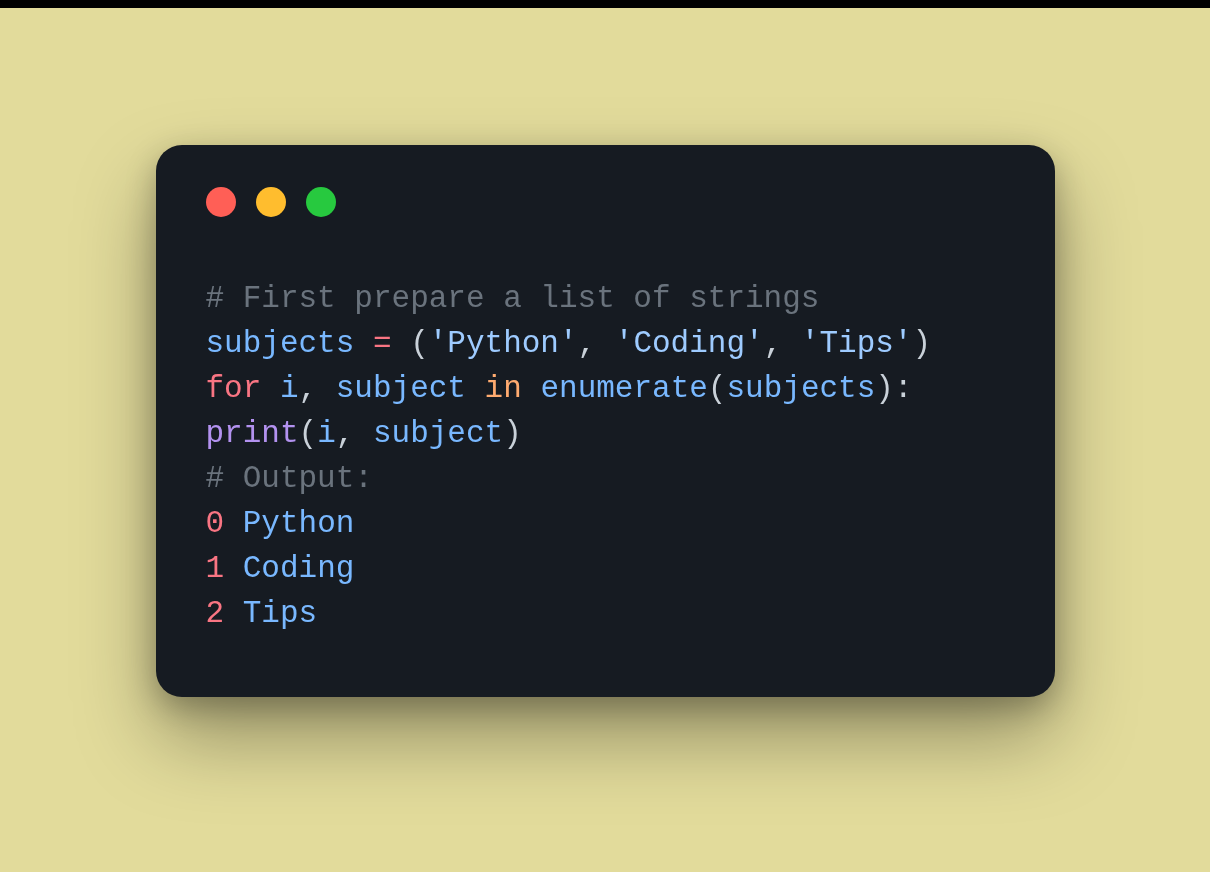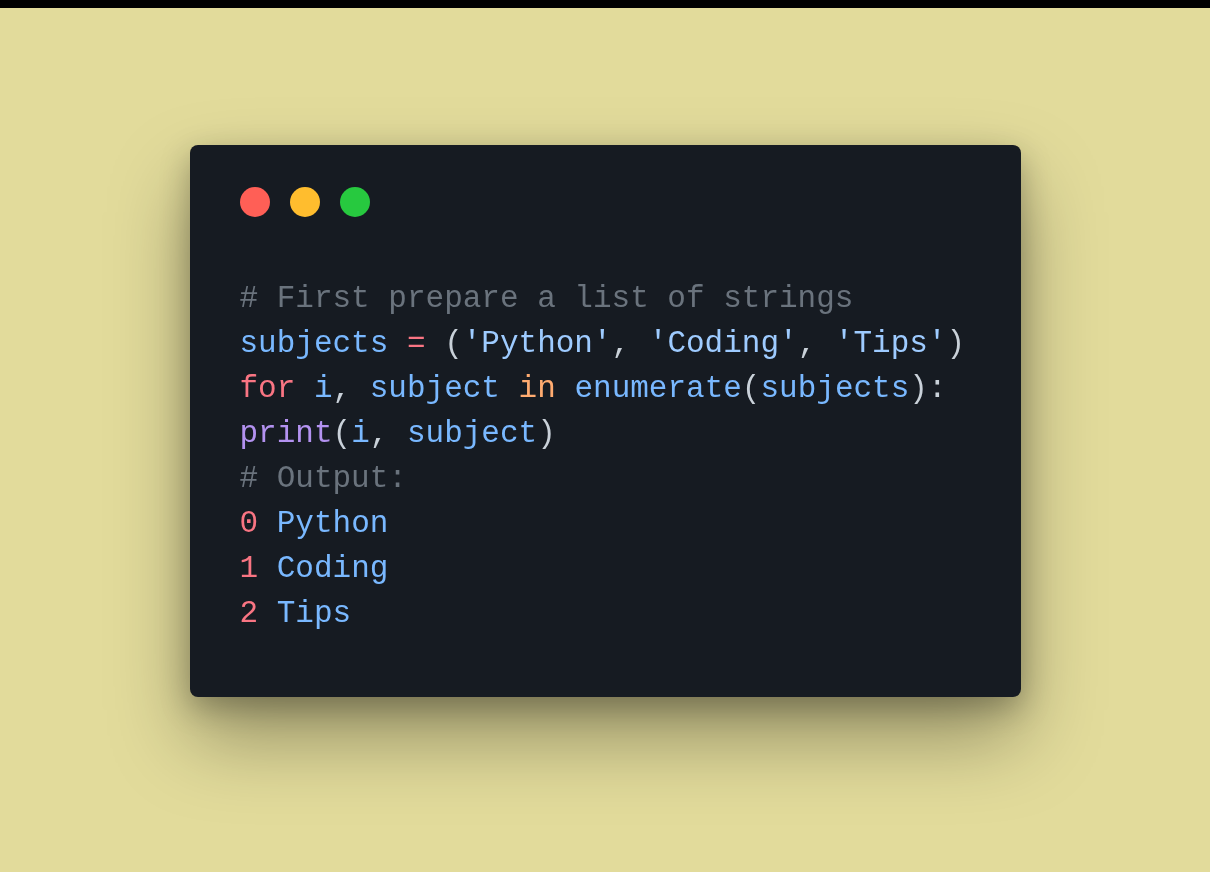--- a/index.html
+++ b/index.html
@@ -19,23 +19,23 @@
   }
   .top-bar {
     position: absolute;
     top: 0;
     left: 0;
     right: 0;
     height: 8px;
     background: #000;
   }
   .window {
-    width: 831px;
+    width: 899px;
     background: #161b22;
-    border-radius: 8px;
+    border-radius: 26px;
     box-shadow: 0 40px 80px rgba(0,0,0,0.35), 0 10px 30px rgba(0,0,0,0.25);
     padding: 42px 50px 60px 50px;
     margin-top: -30px;
   }
   .traffic-lights {
     display: flex;
     gap: 20px;
     margin-bottom: 60px;
   }
   .dot {

